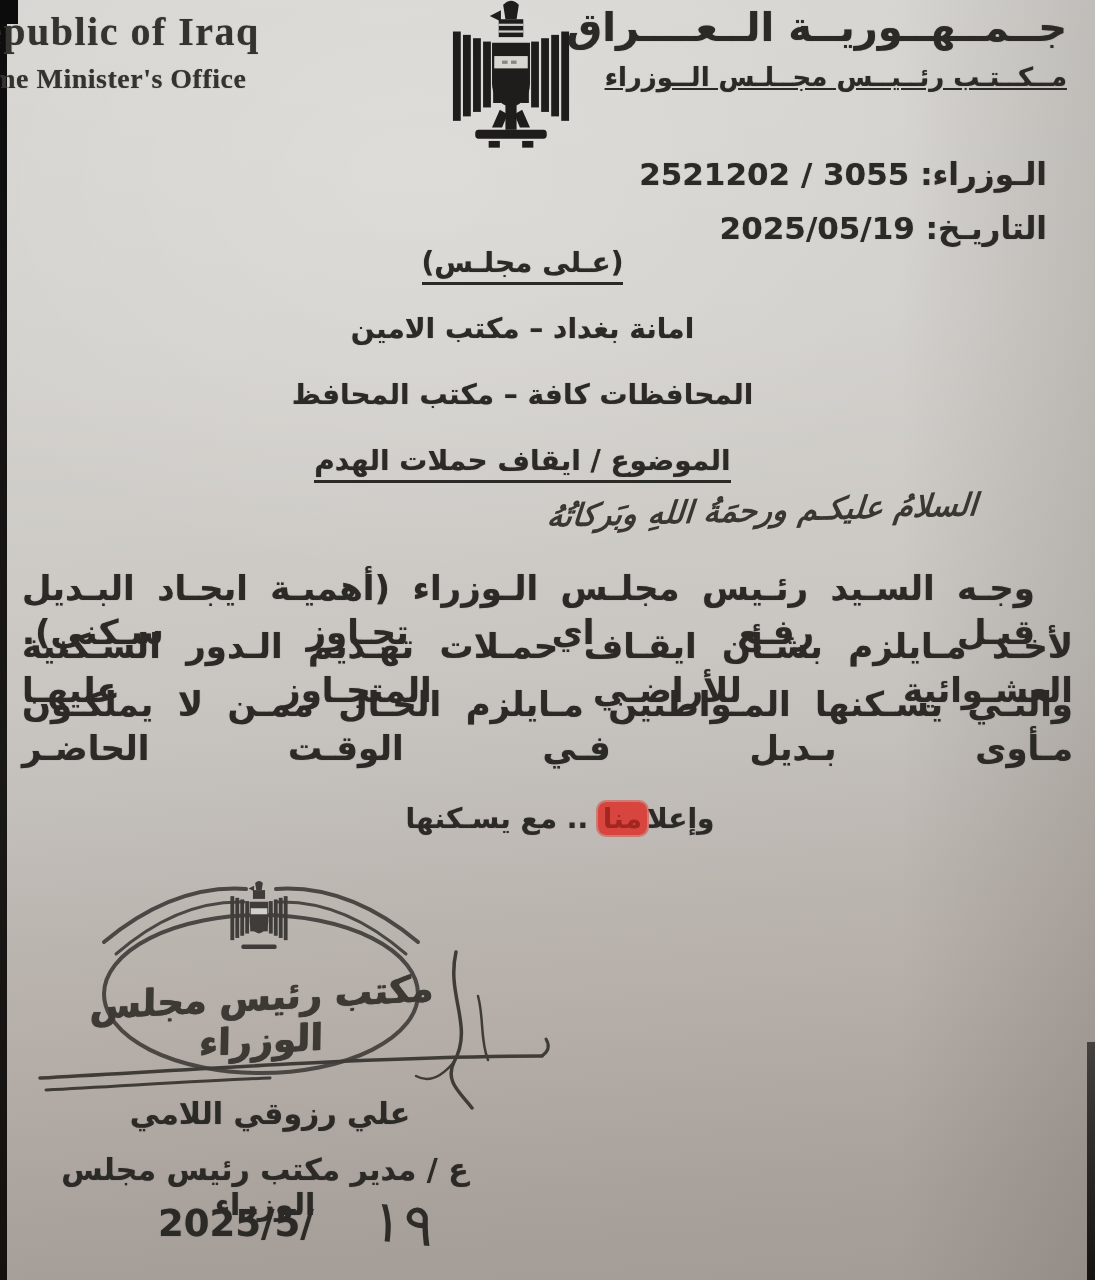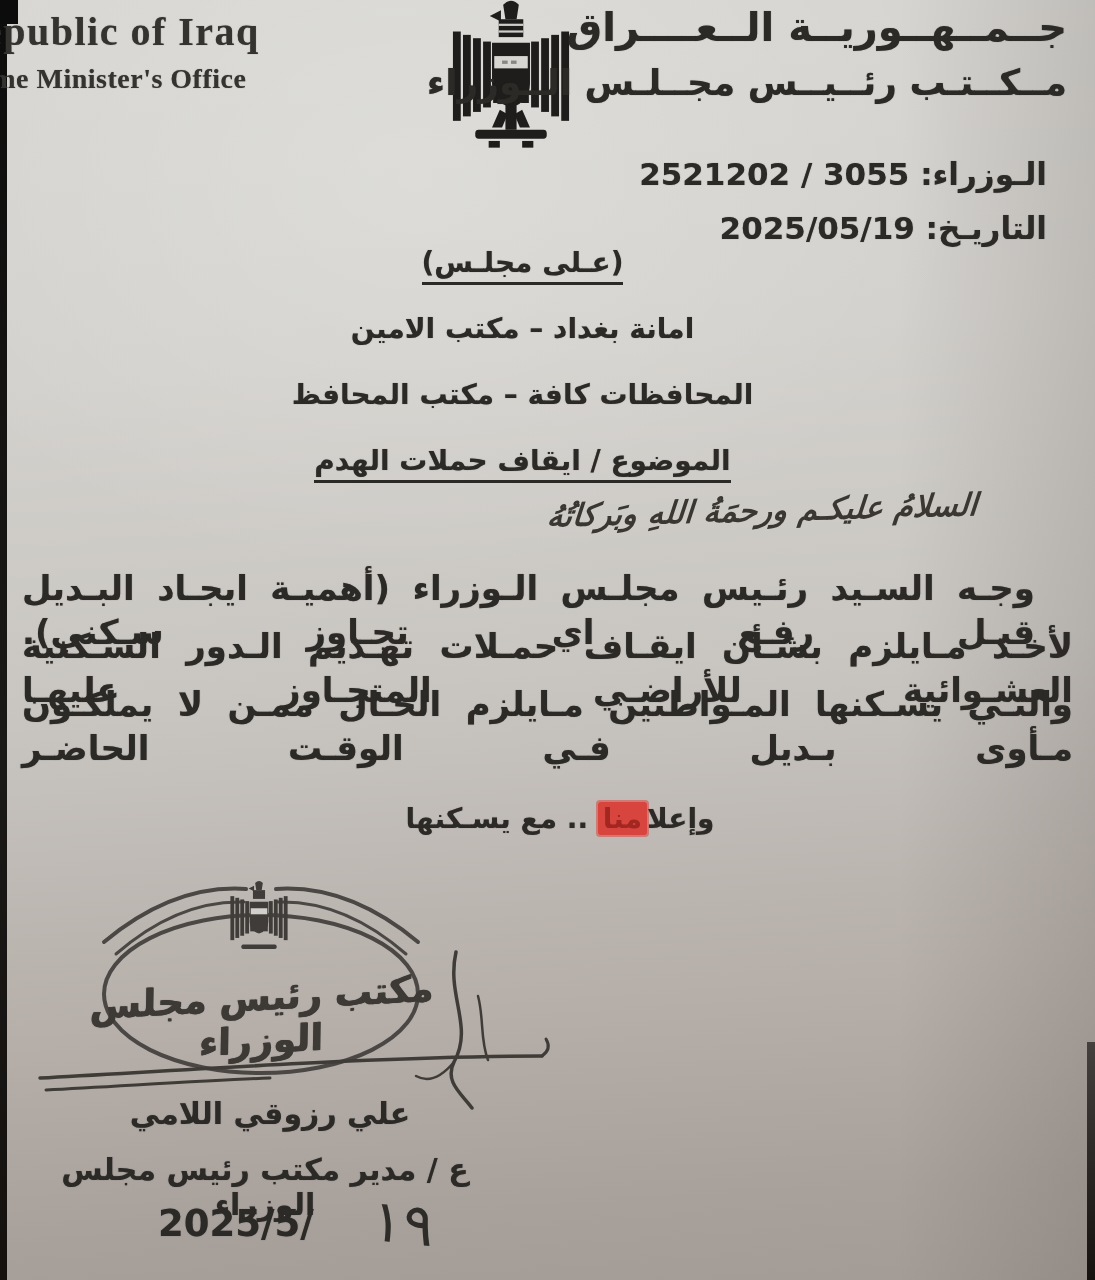--- a/index.html
+++ b/index.html
@@ -21,21 +21,21 @@
   .corner-mark{left:0;top:0;width:18px;height:24px;background:#0c0c0c;}
 
   
   .eng-header{left:-16px;top:8px;width:340px;color:#35332f;}
   .eng1{font-family:"Liberation Serif",serif;font-weight:700;font-size:40px;letter-spacing:1.5px;}
   .eng2{font-family:"Liberation Serif",serif;font-weight:700;font-size:28px;letter-spacing:.5px;margin-top:8px;}
 
   
   .ar-header{right:28px;top:4px;text-align:right;margin-left:42px;}
   .ar1{font-size:40px;font-weight:700;}
-  .ar2{font-size:36px;font-weight:700;margin-top:12px;}
+  .ar2{font-size:26px;font-weight:700;margin-top:12px;text-decoration:underline;}
 
   
   .emblem{left:444px;top:0;width:134px;height:168px;}
   .emblem svg{width:100%;height:100%;}
 
   
   .ref{right:48px;top:156px;text-align:right;}
   .ref-line{font-size:31px;font-weight:700;height:54px;}
   .ref-line .val{margin-right:0;display:inline-block;}
 
@@ -49,21 +49,21 @@
     transform:rotate(-1.5deg) skewX(-6deg);color:#3a3733;letter-spacing:-1px;}
 
   
   .body-text{left:22px;top:566px;width:1051px;direction:rtl;}
   .body-line{font-size:34px;font-weight:700;height:58px;text-align:justify;text-align-last:justify;line-height:44px;}
   .body-line.first{padding-right:38px;}
   .body-line.last{text-align:right;text-align-last:right;padding-left:38px;padding-right:30px;}
 
   
   .closing{left:380px;top:802px;width:360px;text-align:center;font-size:28px;font-weight:700;direction:rtl;}
-  .redacted{background:#d8453f;color:#a32721;border-radius:2px;padding:0 5px;text-shadow:none;
+  .redacted{background:#d8453f;color:#a32721;border-radius:8px;padding:0 5px;text-shadow:none;
     box-shadow:0 0 0 2px rgba(216,69,63,.55);}
 
   
   .stamp{left:76px;top:876px;width:370px;height:210px;}
   .stamp svg.oval{position:absolute;left:0;top:0;width:100%;height:100%;}
   .stamp-eagle{position:absolute;left:150px;top:2px;width:66px;height:88px;}
   .stamp-eagle svg{width:100%;height:100%;}
   .stamp-text{position:absolute;left:6px;right:6px;top:100px;text-align:center;font-size:37px;font-weight:700;
     letter-spacing:-2px;transform:rotate(-3deg) skewX(-4deg);color:#3d3a36;
     text-shadow:1px 0 0 #3d3a36,0 0 1px rgba(61,58,54,.6);}

